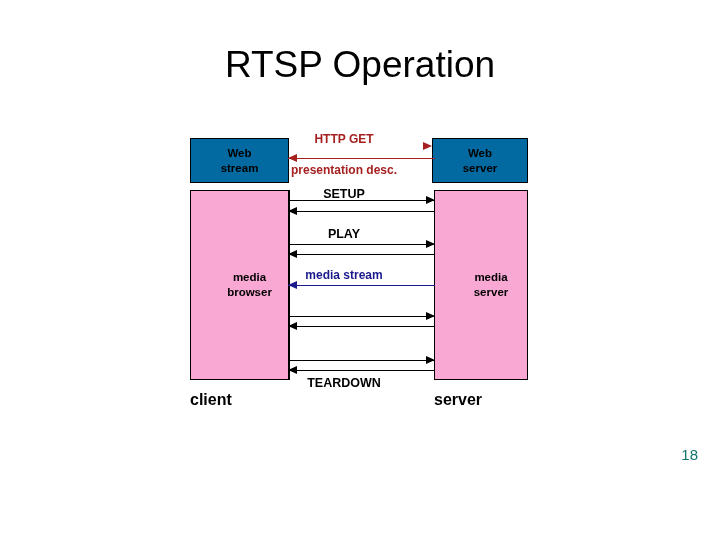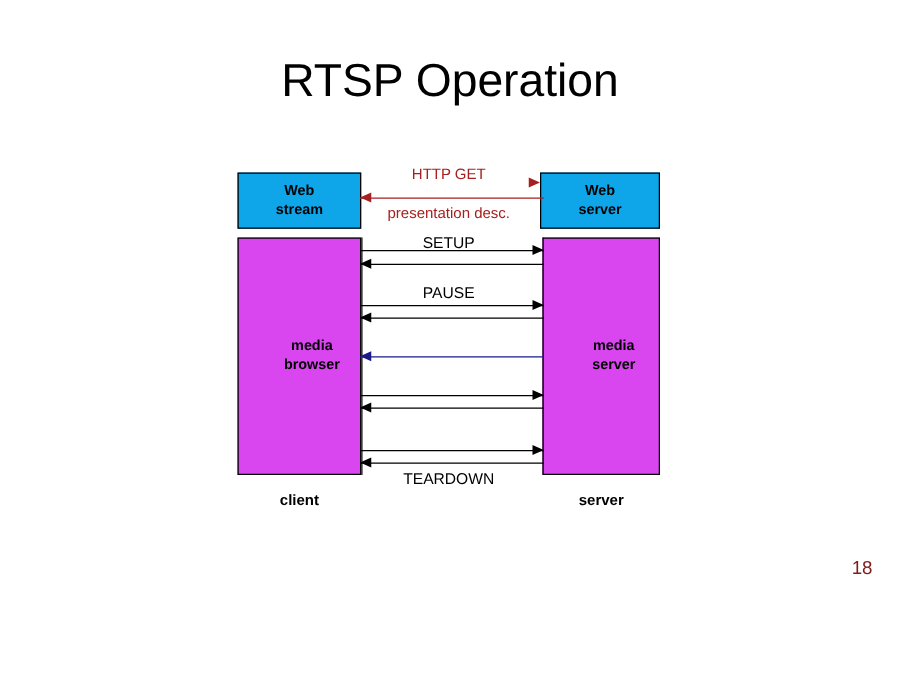--- a/index.html
+++ b/index.html
@@ -53,57 +53,57 @@
     display: flex;
     flex-direction: column;
     align-items: center;
     justify-content: center;
     font-size: 11.5px;
     line-height: 15px;
     font-weight: bold;
     color: #000000;
     text-align: center;
   }
-  .cyan  { background: #0ea5e9; }
-  .yellow{ background: #d946ef; padding-left: 20px; }
+  .cyan  { background: #0369a1; }
+  .yellow{ background: #f9a8d4; padding-left: 20px; }
 
   .box-web-browser { left: 5px;   top: 8px;  width: 99px; height: 45px; }
   .box-web-server  { left: 247px; top: 8px;  width: 96px; height: 45px; }
   .box-media-player{ left: 5px;   top: 60px; width: 99px; height: 190px; }
   .box-media-server{ left: 249px; top: 60px; width: 94px; height: 190px; }
 
   .node-line { display: block; }
 
   
   .endpoint-label {
     position: absolute;
-    font-size: 12px;
+    font-size: 16px;
     line-height: 16px;
     font-weight: bold;
     color: #000000;
+    text-align: left;
+    white-space: nowrap;
+  }
+  .label-client { left: 5px;   top: 262px; width: 99px; }
+  .label-server { left: 249px; top: 262px; width: 94px; }
+
+  
+  .msg-label {
+    position: absolute;
+    font-size: 12.5px;
+    line-height: 15px;
+    color: #000000;
     text-align: center;
     white-space: nowrap;
   }
-  .label-client { left: 5px;   top: 262px; width: 99px; }
-  .label-server { left: 249px; top: 262px; width: 94px; }
-
-  
-  .msg-label {
-    position: absolute;
-    font-size: 12.5px;
-    line-height: 15px;
-    color: #000000;
-    text-align: center;
-    white-space: nowrap;
-  }
   .msg-label.red  { color: #A62020; font-size: 12px; }
   .msg-label.blue { color: #1A1A8C; font-size: 12px; }
 
   
-  .band { left: 96px; width: 156px; }
+  .band { left: 81px; width: 156px; font-weight: bold; }
 
   .lbl-http-get      { top: 2px;   }
   .lbl-presentation  { top: 33px;  }
   .lbl-setup         { top: 57px;  }
   .lbl-play          { top: 97px;  }
   .lbl-media-stream  { top: 138px; }
   .lbl-pause         { top: 166px; }
   .lbl-teardown      { top: 209px; margin-top: 37px; }
 
   
@@ -166,21 +166,21 @@
   .lifeline.left  { left: 104px; top: 60px; height: 190px; }
   .lifeline.right { left: 249px; top: 60px; height: 190px; }
 
   
   .page-number {
     position: absolute;
     right: 22px;
     bottom: 12px;
     font-size: 15px;
     line-height: 18px;
-    color: #7f1d1d;
+    color: #0f766e;
   }
 </style>
 </head>
 <body>
 
 <div id="slide">
 
   <div class="slide-title">RTSP Operation</div>
 
   <div id="diagram">
@@ -224,32 +224,33 @@
     <div class="arrow to-right track" style="top:66px;">
       <div class="shaft"></div>
       <div class="head"></div>
     </div>
 
     <div class="arrow to-left track" style="top:77px;">
       <div class="shaft"></div>
       <div class="head"></div>
     </div>
 
-    <div class="msg-label band lbl-play">PAUSE</div>
+    <div class="msg-label band lbl-play">PLAY</div>
 
     <div class="arrow to-right track" style="top:110px;">
       <div class="shaft"></div>
       <div class="head"></div>
     </div>
 
     <div class="arrow to-left track" style="top:120px;">
       <div class="shaft"></div>
       <div class="head"></div>
     </div>
 
+    <div class="msg-label blue band lbl-media-stream">media stream</div>
 
     <div class="arrow blue to-left track" style="top:151px;">
       <div class="shaft"></div>
       <div class="head"></div>
     </div>
 
 
     <div class="arrow to-right track" style="top:182px;">
       <div class="shaft"></div>
       <div class="head"></div>

